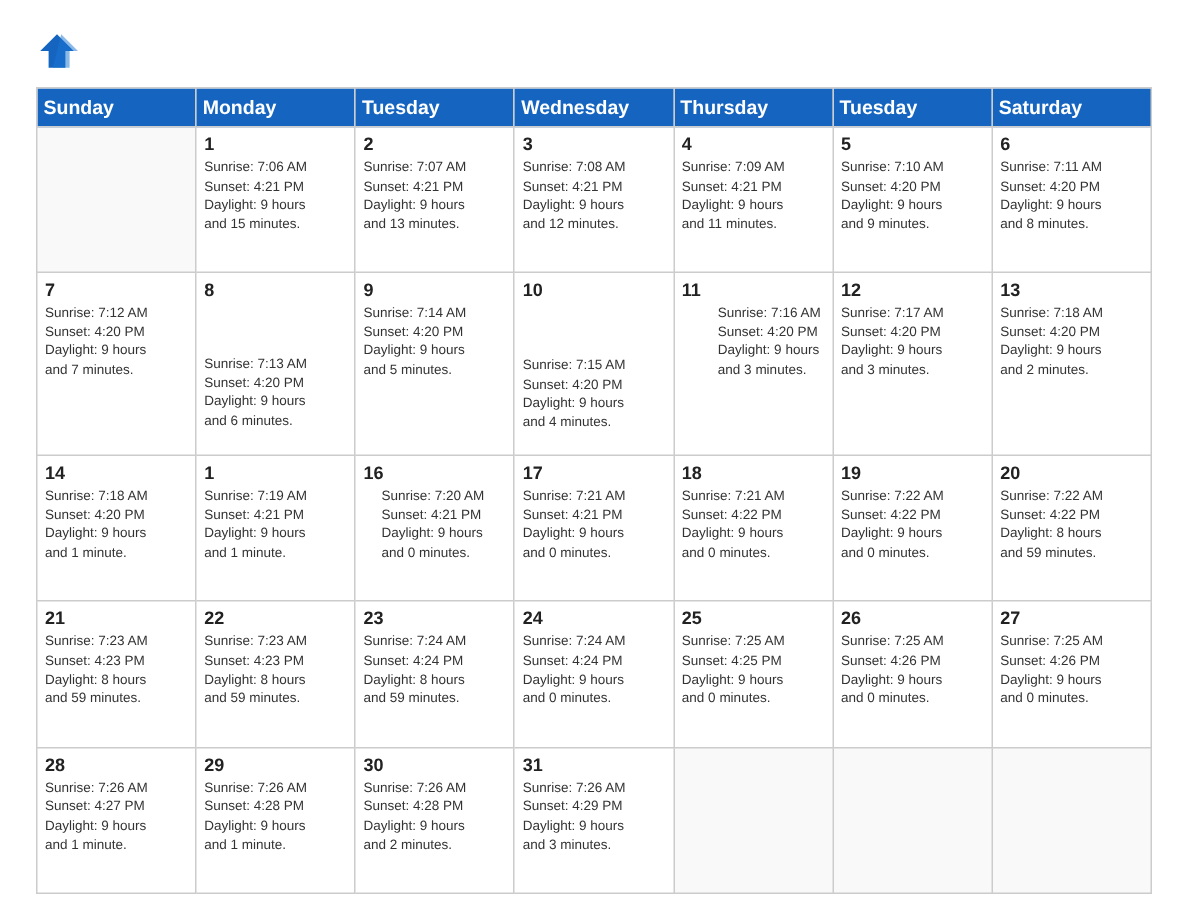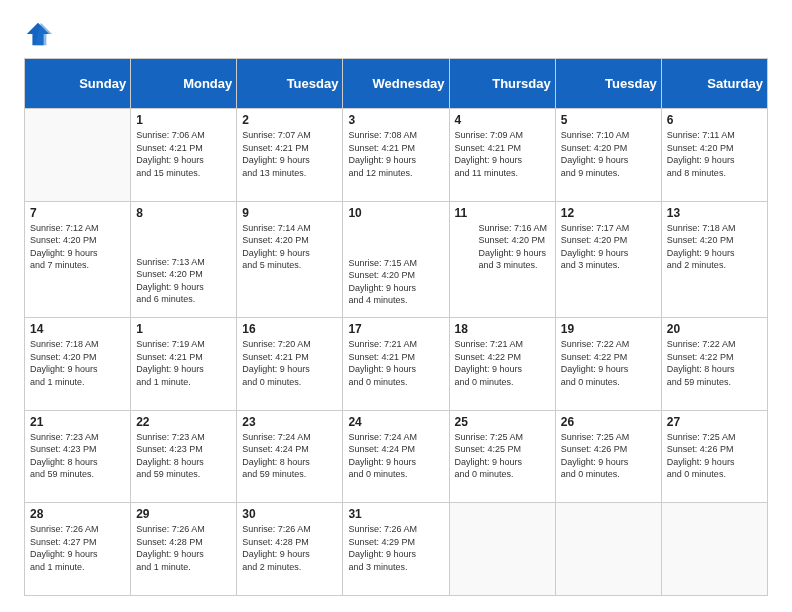--- a/index.html
+++ b/index.html
@@ -57,22 +57,22 @@
       border: 1px solid #ccc;
       border-collapse: collapse;
       width: 100%;
       table-layout: fixed;
     }
     .calendar th {
       background-color: #1565C0;
       color: #fff;
       font-size: 13px;
       font-weight: bold;
-      text-align: right;
-      padding: 17px 4px;
+      text-align: left;
+      padding: 5px 4px;
       border: 1px solid #ccc;
     }
     .calendar td {
       border: 1px solid #ccc;
       vertical-align: top;
       padding: 4px 5px;
       font-size: 9.5px;
       color: #333;
       height: 88px;
       background: #fff;
@@ -233,21 +233,21 @@
           </td>
           <td>
             <span class="day-num">1</span>
             <div class="day-info" style="white-space: pre-line;">Sunrise: 7:19 AM
 Sunset: 4:21 PM
 Daylight: 9 hours
 and 1 minute.</div>
           </td>
           <td>
             <span class="day-num">16</span>
-            <div class="day-info" style="white-space: pre-line;">Sunrise: 7:20 AM
+            <div class="day-info" style="white-space: pre-line; margin-left: 12px;">Sunrise: 7:20 AM
 Sunset: 4:21 PM
 Daylight: 9 hours
 and 0 minutes.</div>
           </td>
           <td>
             <span class="day-num">17</span>
             <div class="day-info" style="white-space: pre-line;">Sunrise: 7:21 AM
 Sunset: 4:21 PM
 Daylight: 9 hours
 and 0 minutes.</div>

